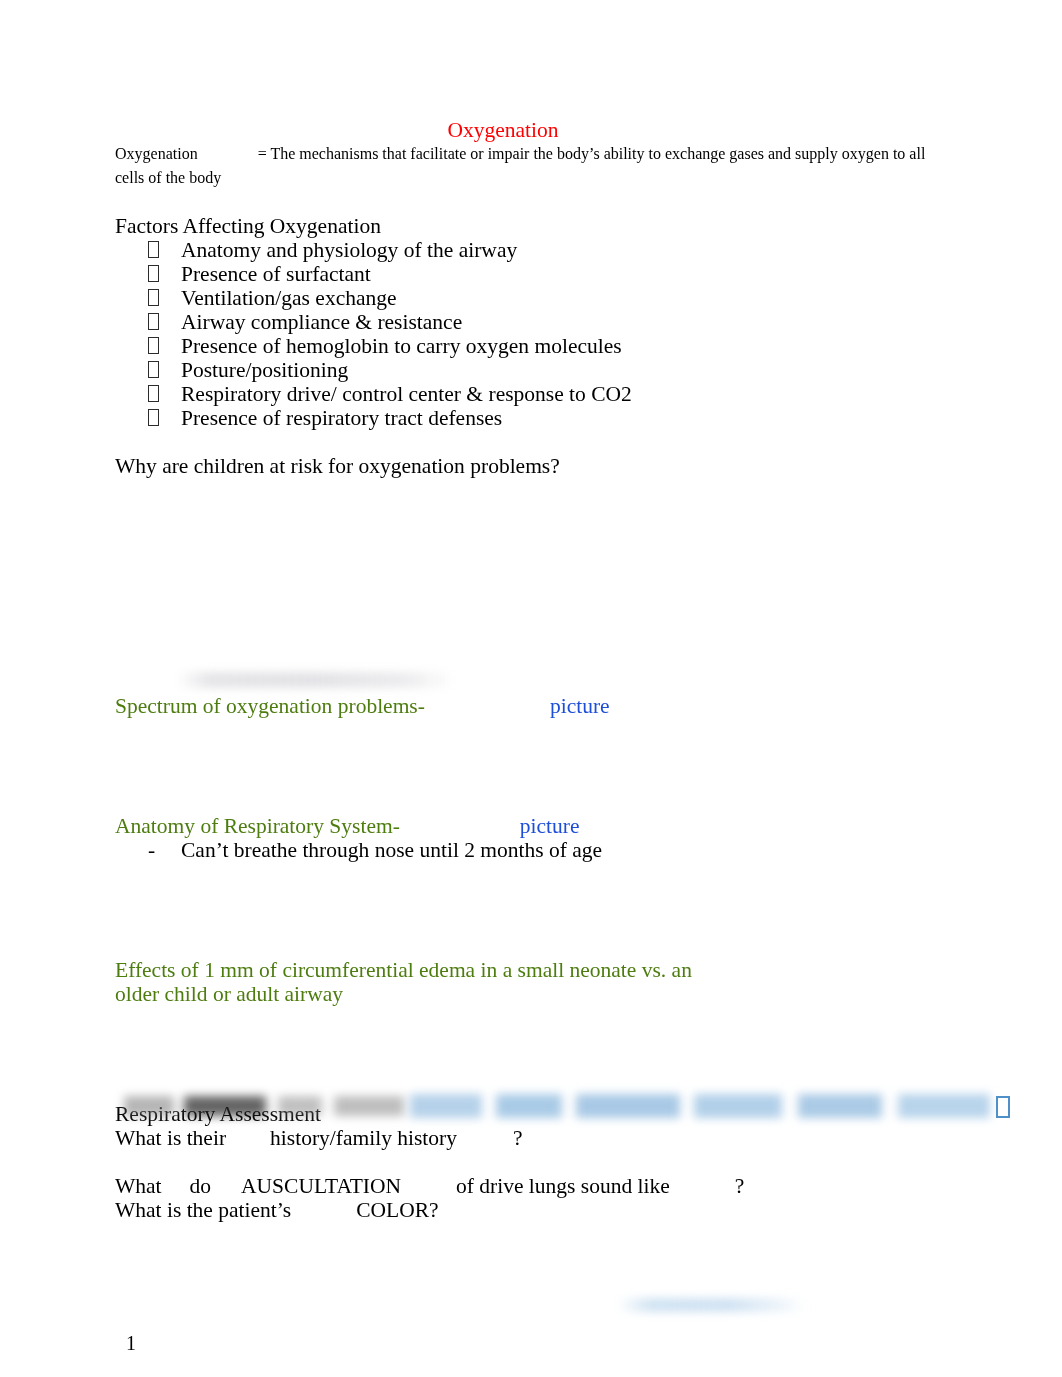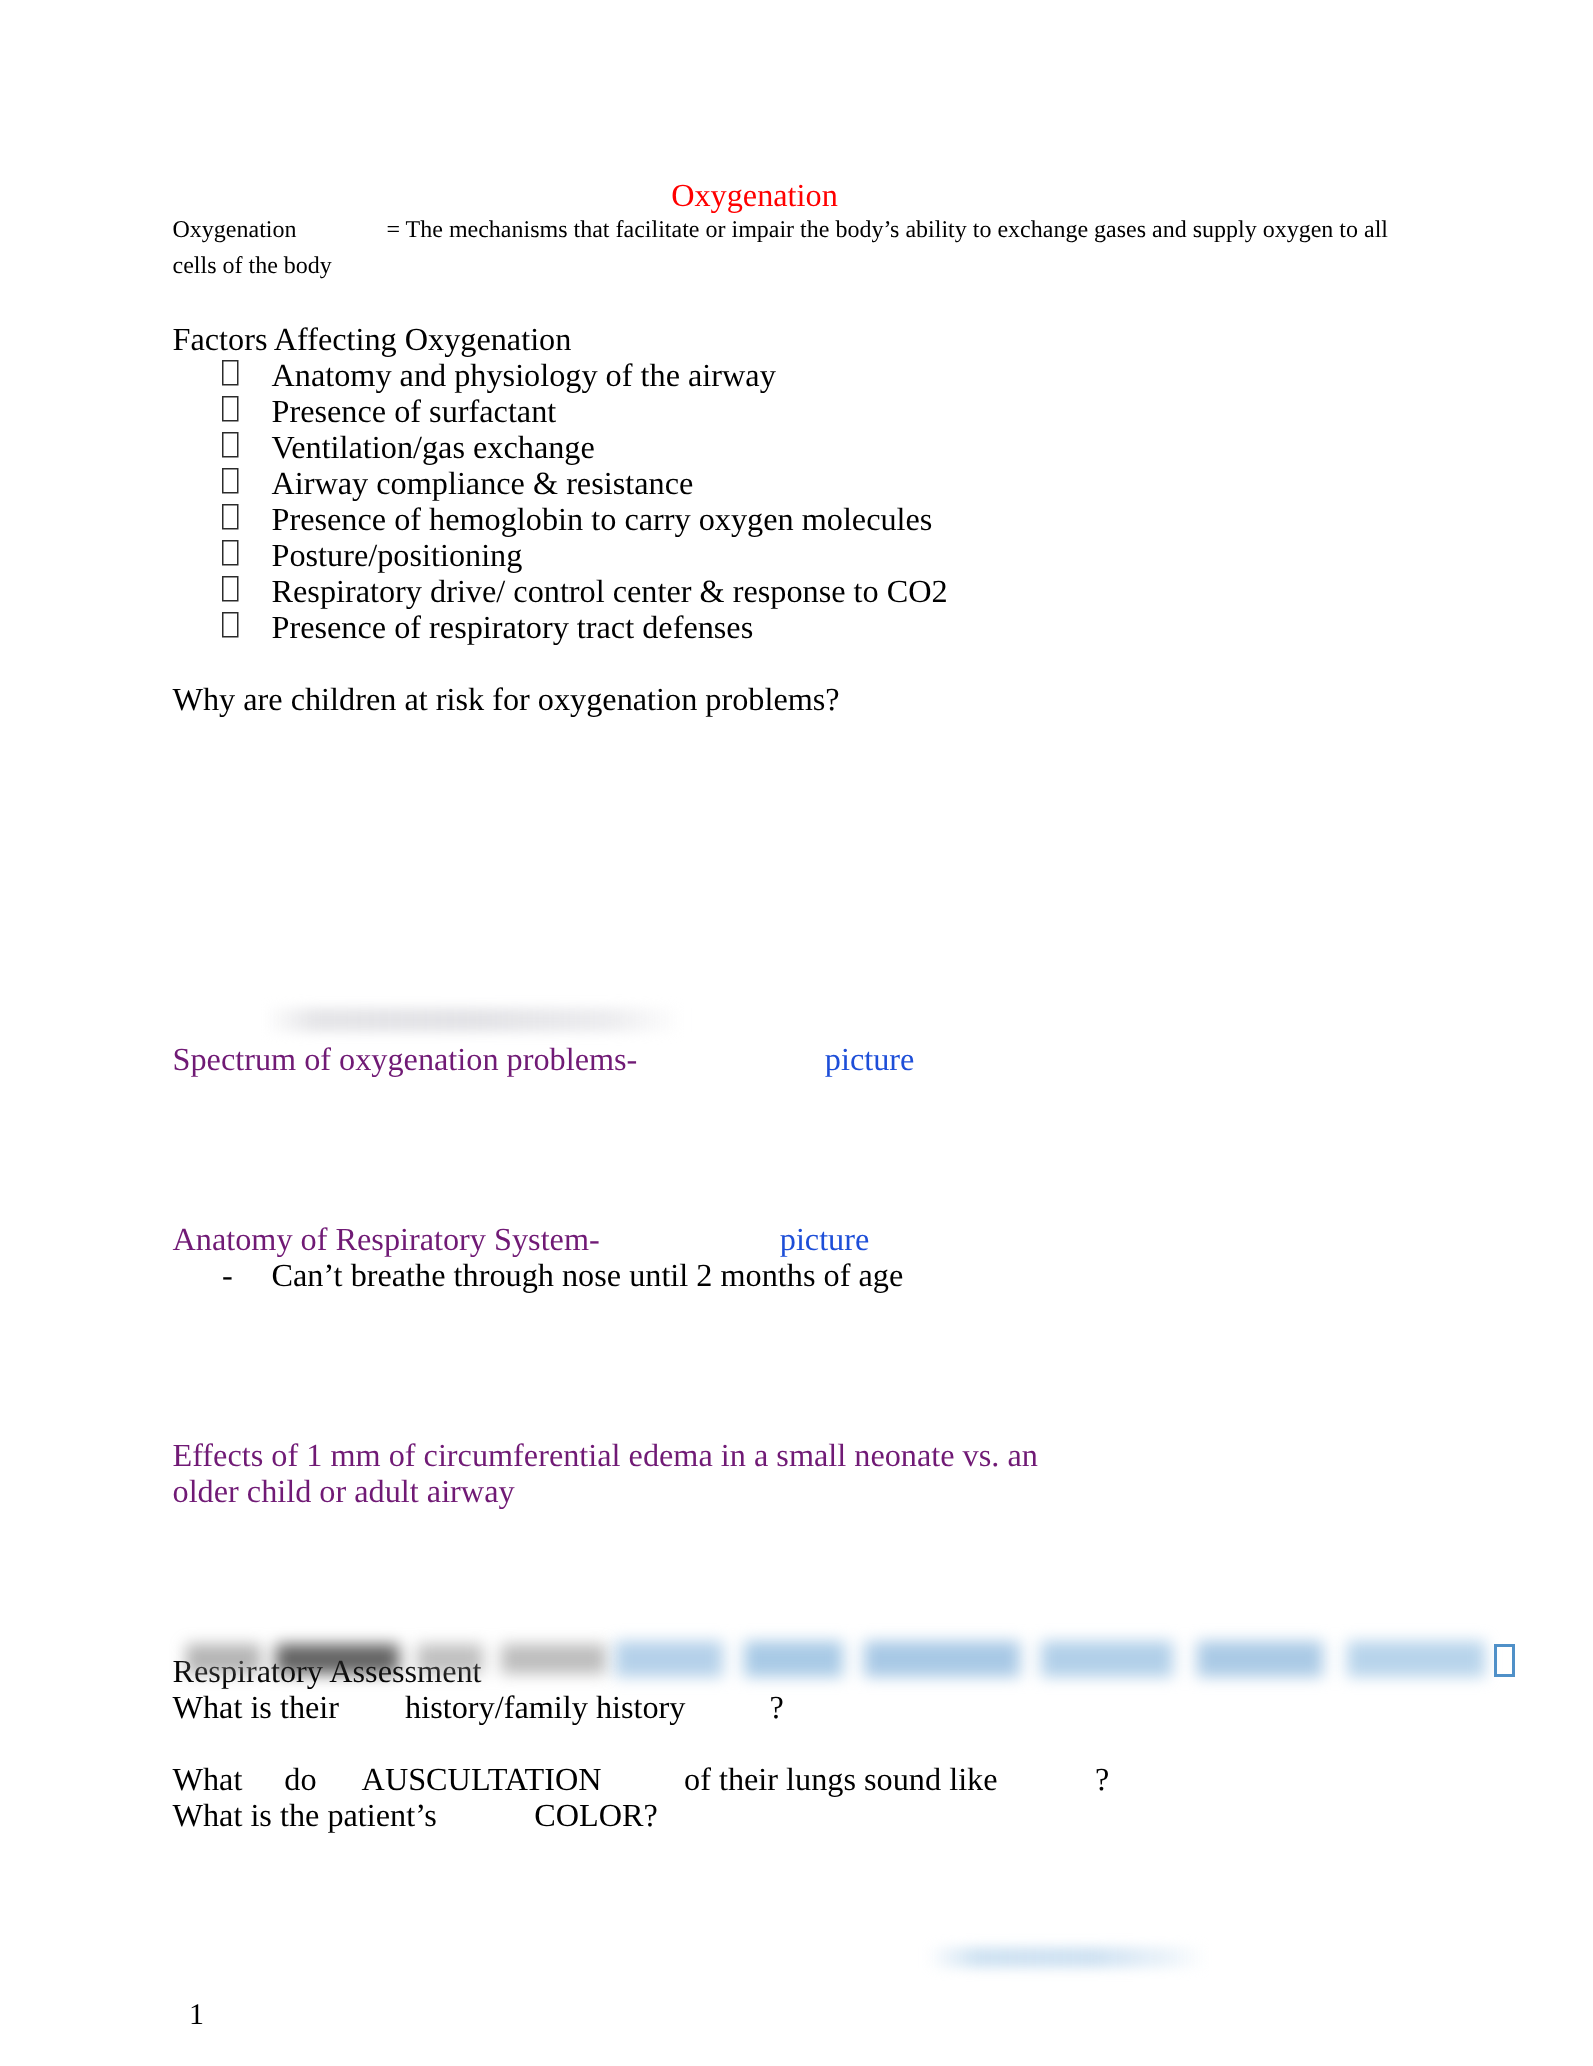--- a/index.html
+++ b/index.html
@@ -34,21 +34,21 @@
     line-height: 24px;
   }
   .center {
     text-align: center;
     width: 776px;
   }
   .title-red {
     color: #ff0000;
   }
   .green {
-    color: #701a75;
+    color: #4d7c0f;
   }
   .amber {
     color: #1d4ed8;
   }
   .blank {
     height: 24px;
   }
   .bullet-list {
     margin: 0;
     padding: 0;
@@ -284,21 +284,21 @@
     <div class="blank"></div>
     <div class="blank"></div>
     <div class="blank"></div>
 
     <div class="line">Respiratory Assessment</div>
 
     <div class="line"><span>What is their</span><span class="tab-gap-2"></span><span>history/family history</span><span class="tab-gap-3"></span><span>?</span></div>
 
     <div class="line">&nbsp;</div>
 
-    <div class="line"><span>What</span><span class="tab-gap-4"></span><span>do</span><span class="tab-gap-5"></span><span>AUSCULTATION</span><span class="tab-gap-6"></span><span>of their lungs sound like</span><span class="tab-gap-7"></span><span>?</span></div>
+    <div class="line"><span>What</span><span class="tab-gap-4"></span><span>do</span><span class="tab-gap-5"></span><span>AUSCULTATION</span><span class="tab-gap-6"></span><span>of drive lungs sound like</span><span class="tab-gap-7"></span><span>?</span></div>
 
     <div class="line"><span>What is the patient’s</span><span class="tab-gap-7"></span><span>COLOR?</span></div>
 
   </div>
 
   <div class="smudge-gray"></div>
 
   <div class="redact-row">
     <div class="redact-dark"></div>
     <div class="redact-blue"></div>

